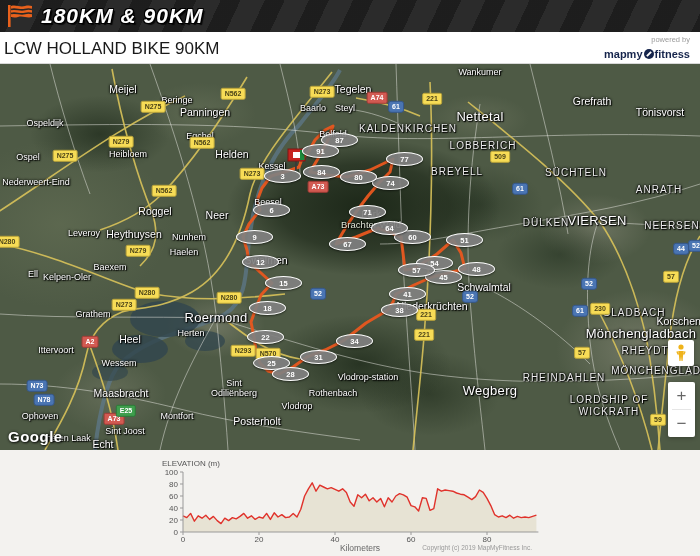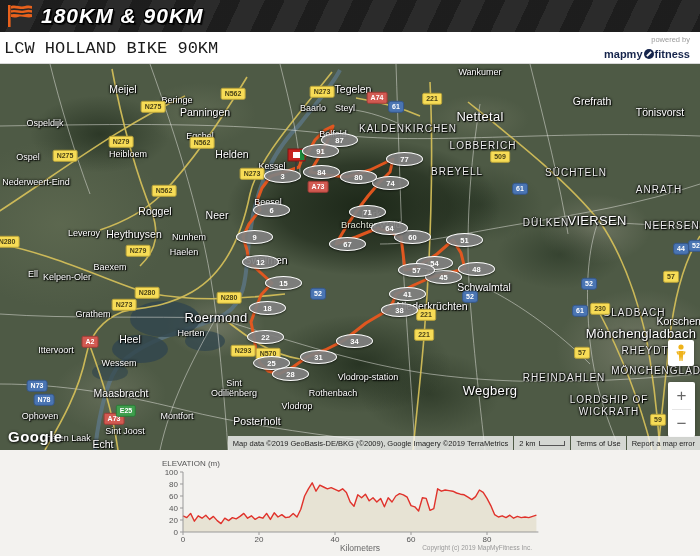--- a/index.html
+++ b/index.html
@@ -7,21 +7,21 @@
   .app { width:700px; height:556px; overflow:hidden; position:relative; background:#fff; }
 
   
   .topbar { height:32px; background:#272727; display:flex; align-items:center; padding-left:7px;
     background-image:repeating-linear-gradient(115deg, rgba(0,0,0,.25) 0 18px, rgba(255,255,255,.02) 18px 40px); }
   .brand { font-size:21px; font-style:italic; font-weight:bold; color:#fdfdfd; letter-spacing:1px; margin-left:8px;
     text-shadow:1px 1px 0 #000, -1px 1px 0 #000, 1px -1px 0 #000, -1px -1px 0 #000, 2px 2px 1px rgba(0,0,0,.8); }
 
   
   .titlebar { height:32px; background:#fff; position:relative; border-bottom:1px solid #d8d8d8; }
-  .route-title { font-size:17px; color:#1a1a1a; padding:7px 0 0 4px; font-weight:500;font-family:Liberation Mono, monospace; }
+  .route-title { font-size:17px; color:#1a1a1a; padding:7px 0 0 4px; font-weight:500; }
   .powered { position:absolute; right:10px; top:3px; text-align:right; }
   .powered-label { font-size:7.5px; color:#9a9a9a; }
   .mmf { margin-top:4px; font-size:11px; font-weight:bold; color:#16254c; display:flex; align-items:center; justify-content:flex-end; }
   .mmf-dot { width:10px; height:10px; border-radius:50%; background:#16254c; display:inline-block; margin:0 1px; position:relative; }
   .mmf-dot::after { content:""; position:absolute; left:2px; top:4px; width:6px; height:2px; background:#fff; transform:rotate(-45deg); }
 
   
   .map { position:relative; width:700px; height:386px; overflow:hidden; background-color:#4e5a45;
     background-image:
       radial-gradient(190px 95px at 364px 143px, rgba(20,31,17,.85) 0%, rgba(20,31,17,.55) 45%, transparent 72%),
@@ -315,29 +315,20 @@
     </div>
 
     <div class="zoombox">
       <button class="zoombtn">+</button>
       <div class="zoomdiv"></div>
       <button class="zoombtn">−</button>
     </div>
 
     <div class="glogo">Google</div>
 
-    <div class="attrib">
-      <div>Map data ©2019 GeoBasis-DE/BKG (©2009), Google Imagery ©2019 TerraMetrics</div>
-      <div class="scalewrap">
-        <span>2 km</span>
-        <span class="scalebar"></span>
-      </div>
-      <div class="link">Terms of Use</div>
-      <div class="link">Report a map error</div>
-    </div>
   </div>
 
   <div class="elev">
     <svg id="elev-svg" width="700" height="106">
         <path d="M 183,65.8 L 186.8,67.6 L 190.6,63.400000000000006 L 194.4,71.2 L 198.2,65.8 L 202,68.2 L 205.8,65.2 L 209.6,69.4 L 213.4,66.4 L 217.2,70.6 L 221,73.6 L 224.8,68.2 L 228.6,70.6 L 232.4,67.6 L 236.2,68.8 L 240,66.4 L 243.8,63.400000000000006 L 247.6,68.2 L 251.39999999999998,65.8 L 255.2,69.4 L 259,67 L 262.8,68.2 L 266.6,63.400000000000006 L 270.4,69.4 L 274.2,62.8 L 278,67 L 281.8,64.6 L 285.6,67.6 L 289.4,67 L 293.2,63.400000000000006 L 297,67 L 300.8,59.2 L 304.6,46 L 308.4,38.800000000000004 L 312.2,32.800000000000004 L 316,41.2 L 319.79999999999995,35.2 L 323.6,37 L 327.4,38.800000000000004 L 331.2,37.6 L 335,39.4 L 338.79999999999995,41.2 L 342.6,38.800000000000004 L 346.4,42.4 L 350.2,52 L 354,56.2 L 357.79999999999995,44.800000000000004 L 361.6,47.800000000000004 L 365.4,44.2 L 369.2,50.8 L 373,47.800000000000004 L 376.79999999999995,52 L 380.6,48.4 L 384.4,56.8 L 388.2,47.800000000000004 L 392,52 L 395.79999999999995,46 L 399.6,43.6 L 403.4,44.800000000000004 L 407.2,47.2 L 411,55.6 L 414.79999999999995,56.8 L 418.6,61 L 422.4,47.800000000000004 L 426.2,48.4 L 430,60.400000000000006 L 433.79999999999995,58.6 L 437.6,38.800000000000004 L 441.4,41.2 L 445.2,40 L 449,40.6 L 452.8,41.2 L 456.59999999999997,43 L 460.4,44.2 L 464.2,44.800000000000004 L 468,47.2 L 471.8,49.6 L 475.59999999999997,46.6 L 479.4,40 L 483.2,42.4 L 487,48.4 L 490.8,55.6 L 494.59999999999997,64.6 L 498.4,67 L 502.2,65.8 L 506,67.6 L 509.8,65.2 L 513.5999999999999,68.2 L 517.4,66.4 L 521.2,67.6 L 525,67 L 528.8,67.6 L 532.5999999999999,66.4 L 536.4,65.2 L 536.4,82 L 183,82 Z" fill="#e7e3d4" stroke="none"></path>
         <path d="M 183,65.8 L 186.8,67.6 L 190.6,63.400000000000006 L 194.4,71.2 L 198.2,65.8 L 202,68.2 L 205.8,65.2 L 209.6,69.4 L 213.4,66.4 L 217.2,70.6 L 221,73.6 L 224.8,68.2 L 228.6,70.6 L 232.4,67.6 L 236.2,68.8 L 240,66.4 L 243.8,63.400000000000006 L 247.6,68.2 L 251.39999999999998,65.8 L 255.2,69.4 L 259,67 L 262.8,68.2 L 266.6,63.400000000000006 L 270.4,69.4 L 274.2,62.8 L 278,67 L 281.8,64.6 L 285.6,67.6 L 289.4,67 L 293.2,63.400000000000006 L 297,67 L 300.8,59.2 L 304.6,46 L 308.4,38.800000000000004 L 312.2,32.800000000000004 L 316,41.2 L 319.79999999999995,35.2 L 323.6,37 L 327.4,38.800000000000004 L 331.2,37.6 L 335,39.4 L 338.79999999999995,41.2 L 342.6,38.800000000000004 L 346.4,42.4 L 350.2,52 L 354,56.2 L 357.79999999999995,44.800000000000004 L 361.6,47.800000000000004 L 365.4,44.2 L 369.2,50.8 L 373,47.800000000000004 L 376.79999999999995,52 L 380.6,48.4 L 384.4,56.8 L 388.2,47.800000000000004 L 392,52 L 395.79999999999995,46 L 399.6,43.6 L 403.4,44.800000000000004 L 407.2,47.2 L 411,55.6 L 414.79999999999995,56.8 L 418.6,61 L 422.4,47.800000000000004 L 426.2,48.4 L 430,60.400000000000006 L 433.79999999999995,58.6 L 437.6,38.800000000000004 L 441.4,41.2 L 445.2,40 L 449,40.6 L 452.8,41.2 L 456.59999999999997,43 L 460.4,44.2 L 464.2,44.800000000000004 L 468,47.2 L 471.8,49.6 L 475.59999999999997,46.6 L 479.4,40 L 483.2,42.4 L 487,48.4 L 490.8,55.6 L 494.59999999999997,64.6 L 498.4,67 L 502.2,65.8 L 506,67.6 L 509.8,65.2 L 513.5999999999999,68.2 L 517.4,66.4 L 521.2,67.6 L 525,67 L 528.8,67.6 L 532.5999999999999,66.4 L 536.4,65.2" fill="none" stroke="#e0322b" stroke-width="1.4" stroke-linejoin="round"></path>
         <path d="M 183,22 L 183,82 L 538.4,82" fill="none" stroke="#999" stroke-width="1"></path>
         <line x1="180" y1="82" x2="183" y2="82" stroke="#999"></line>
         <text x="178" y="84.5" text-anchor="end" fill="#555" font-size="8" font-family="&quot;Liberation Sans&quot;, sans-serif">0</text>
         <line x1="180" y1="70" x2="183" y2="70" stroke="#999"></line>

